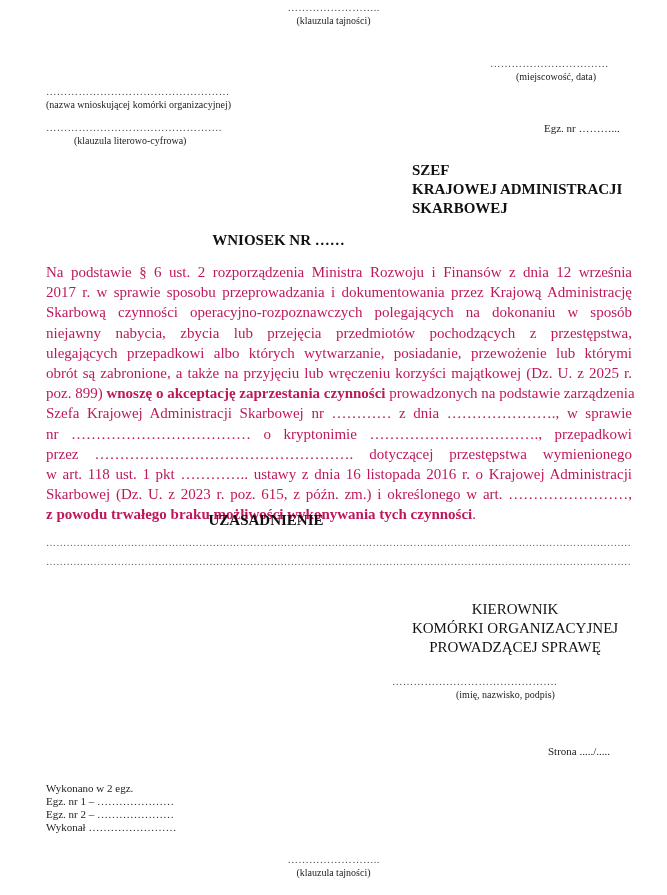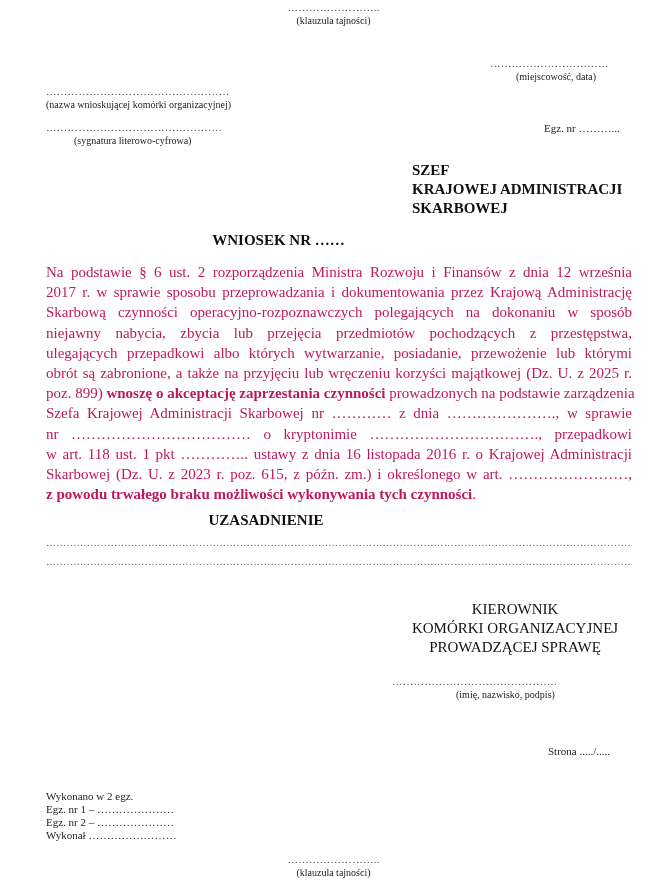--- a/index.html
+++ b/index.html
@@ -12,36 +12,36 @@
   .para { position: absolute; left: 46px; width: 586px; top: 262px;
           font-size: 15px; line-height: 20.2px; text-align: justify;
           text-align-last: auto; color: #be185d; }
   .para .line { display: block; text-align: justify; text-align-last: justify; white-space: nowrap; }
   .para .line.last { text-align-last: left; }
   .heading { font-size: 15px; font-weight: bold; }
   .addressee { font-size: 15px; font-weight: bold; line-height: 19px; }
   .signer { font-size: 15px; line-height: 19px; text-align: center; }
   .dotline { position: absolute; left: 46px; width: 586px; overflow: hidden; white-space: nowrap;
              font-size: 10px; color: #555; letter-spacing: 0.2px; }
-  .footer-block { font-size: 11px; line-height: 13px; color: #222; margin-top: 8px; }
+  .footer-block { font-size: 11px; line-height: 13px; color: #222; }
 </style>
 </head>
 <body>
 
 <div class="abs dots center" style="left:0;width:667px;top:2px;">……………………..</div>
 <div class="abs small center" style="left:0;width:667px;top:15px;">(klauzula tajności)</div>
 
 <div class="abs dots" style="left:490px;top:58px;">……………………………</div>
 <div class="abs small" style="left:516px;top:71px;">(miejscowość, data)</div>
 
 <div class="abs dots" style="left:46px;top:86px;">……………………………………………</div>
 <div class="abs small" style="left:46px;top:99px;">(nazwa wnioskującej komórki organizacyjnej)</div>
 
 <div class="abs dots" style="left:46px;top:122px;">………………………………………….</div>
-<div class="abs small" style="left:74px;top:135px;">(sygnatura literowo-cyfrowa)</div>
+<div class="abs small" style="left:74px;top:135px;">(klauzula literowo-cyfrowa)</div>
 
 <div class="abs" style="left:544px;top:122px;font-size:11px;color:#222;">Egz. nr ………...</div>
 
 <div class="abs addressee" style="left:412px;top:161px;">
   <div>SZEF</div>
   <div>KRAJOWEJ ADMINISTRACJI</div>
   <div>SKARBOWEJ</div>
 </div>
 
 <div class="abs heading center" style="left:0;width:557px;top:232px;">WNIOSEK NR ……</div>
@@ -49,20 +49,21 @@
 <div class="para">
   <span class="line">Na podstawie § 6 ust. 2 rozporządzenia Ministra Rozwoju i Finansów z dnia 12 września</span>
   <span class="line">2017 r. w sprawie sposobu przeprowadzania i dokumentowania przez Krajową Administrację</span>
   <span class="line">Skarbową czynności operacyjno-rozpoznawczych polegających na dokonaniu w sposób</span>
   <span class="line">niejawny nabycia, zbycia lub przejęcia przedmiotów pochodzących z przestępstwa,</span>
   <span class="line">ulegających przepadkowi albo których wytwarzanie, posiadanie, przewożenie lub którymi</span>
   <span class="line">obrót są zabronione, a także na przyjęciu lub wręczeniu korzyści majątkowej (Dz. U. z 2025 r.</span>
   <span class="line"><span>poz. 899) </span><b>wnoszę o akceptację zaprzestania czynności</b><span> prowadzonych na podstawie zarządzenia</span></span>
   <span class="line">Szefa Krajowej Administracji Skarbowej nr ………… z dnia …………………., w sprawie</span>
   <span class="line">nr ……………………………… o kryptonimie ……………………………., przepadkowi</span>
+  <span class="line">przez ……………………………………………. dotyczącej przestępstwa wymienionego</span>
   <span class="line">w art. 118 ust. 1 pkt ………….. ustawy z dnia 16 listopada 2016 r. o Krajowej Administracji</span>
   <span class="line">Skarbowej (Dz. U. z 2023 r. poz. 615, z późn. zm.) i określonego w art. ……………………,</span>
   <span class="line last"><b>z powodu trwałego braku możliwości wykonywania tych czynności</b><span>.</span></span>
 </div>
 
 <div class="abs heading center" style="left:0;width:532px;top:512px;">UZASADNIENIE</div>
 <div class="dotline" style="top:537px;">…………………………………………………………………………………………………………………………………………………………………………………………………………………………</div>
 <div class="dotline" style="top:556px;">…………………………………………………………………………………………………………………………………………………………………………………………………………………………</div>
 
 <div class="abs signer" style="left:380px;width:270px;top:600px;">

